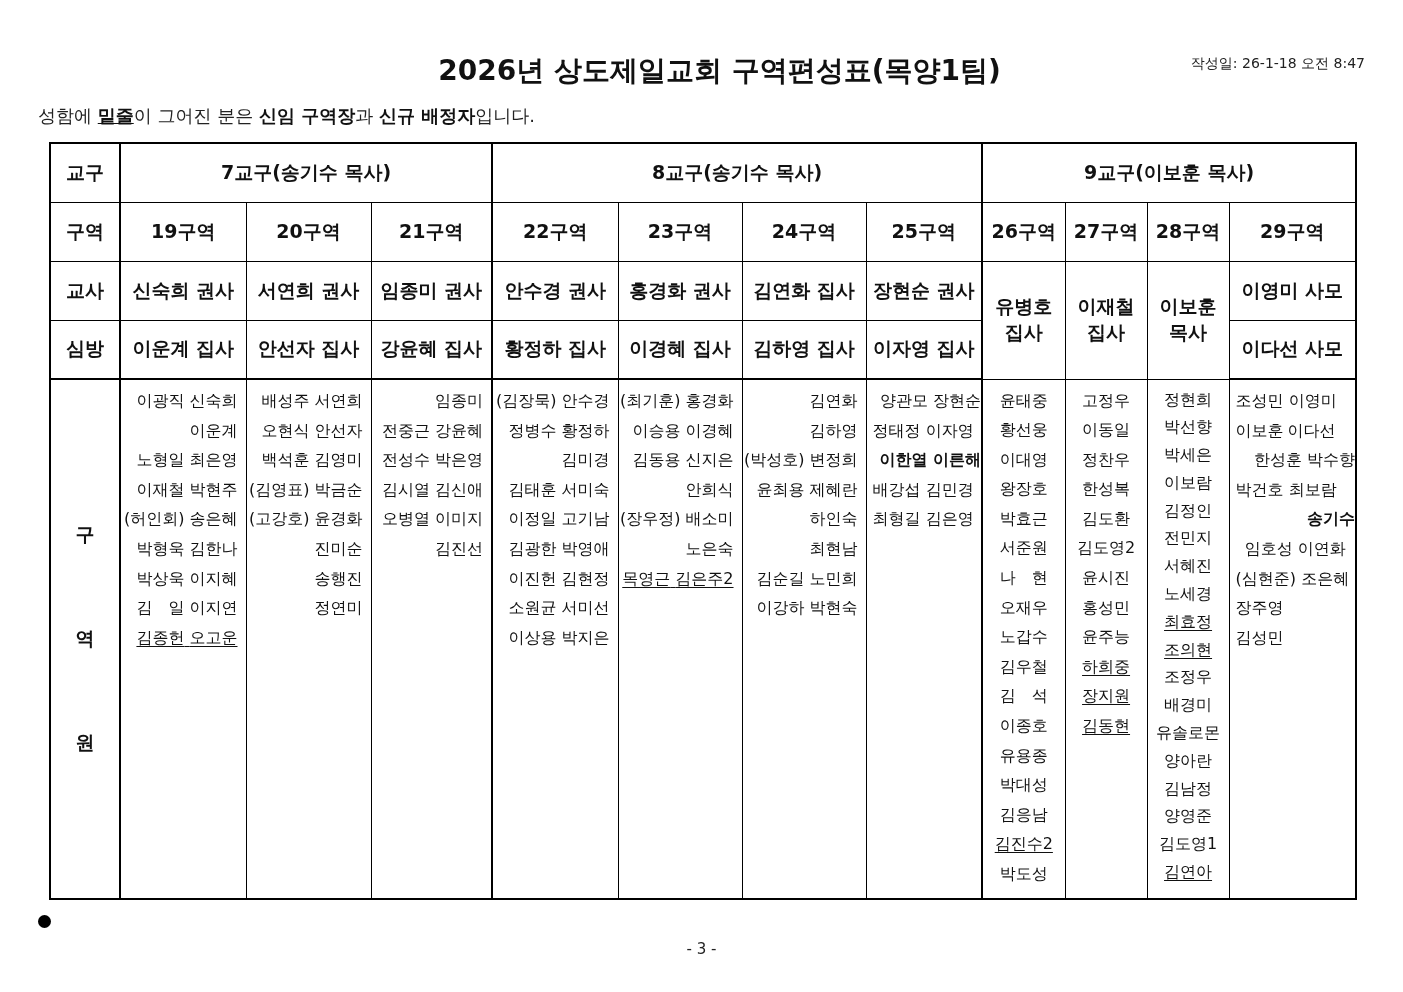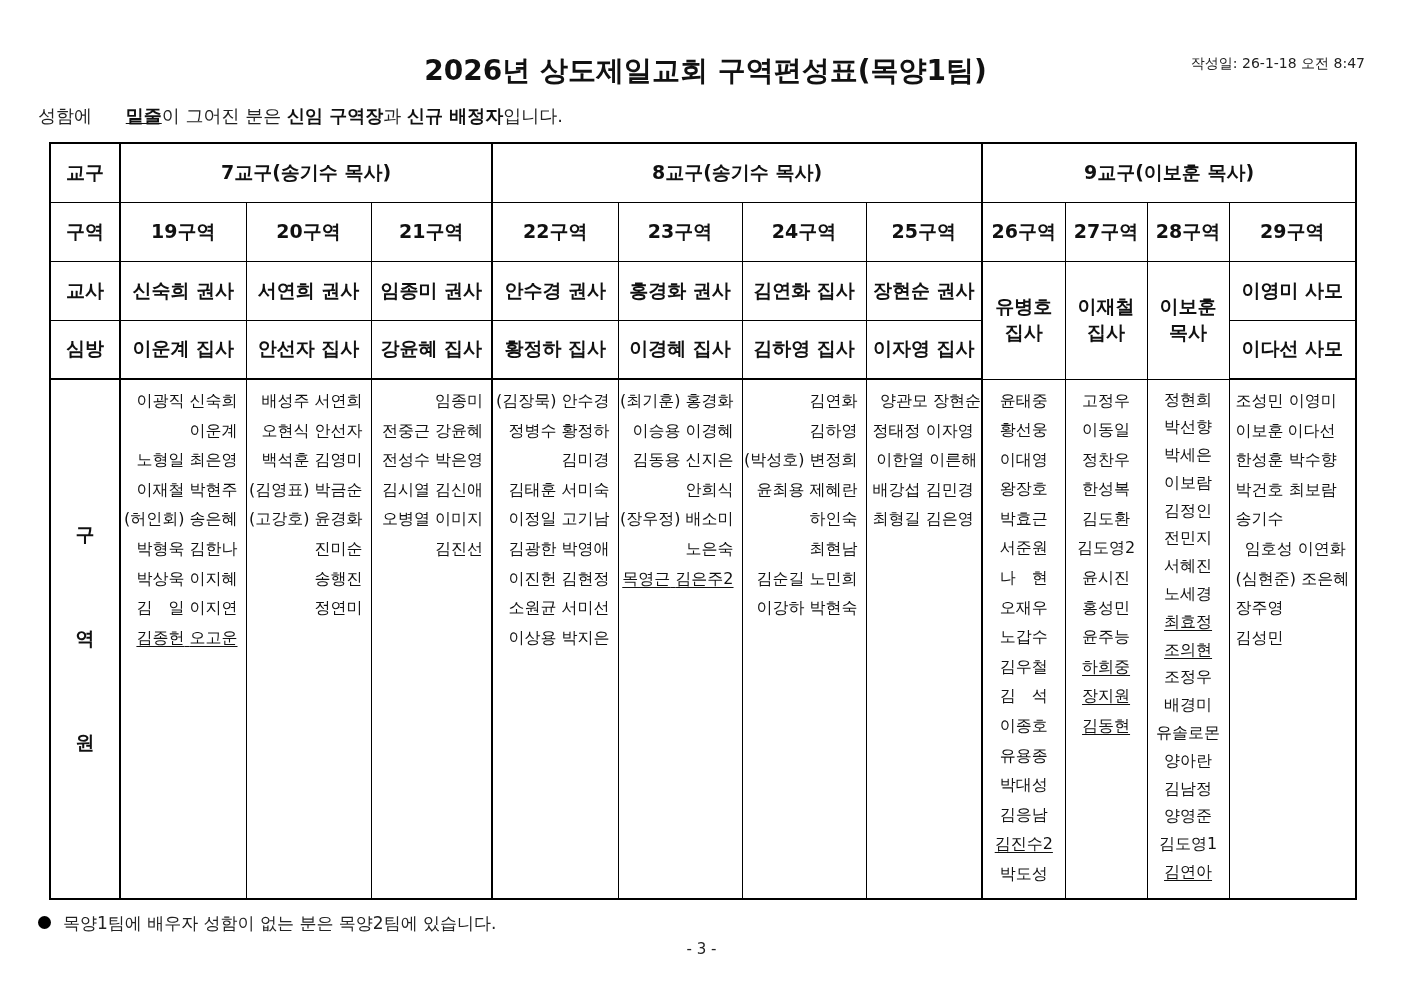--- a/index.html
+++ b/index.html
@@ -1,22 +1,22 @@
 <!DOCTYPE html>
 <html><head>
 <meta charset="utf-8">
 <style>
   html, body { margin:0; padding:0; background:#fff; }
   body { width:1403px; height:992px; position:relative; font-family:"DejaVu Sans", "Liberation Sans", sans-serif; color:#111; overflow:hidden; }
   .title { position:absolute; left:0; width:1403px; top:52px; text-align:center; font-size:28px; font-weight:bold; letter-spacing:0px; }
-  .title span { position:relative; left:4px; }
+  .title span { position:relative; left:18px; }
   .created { position:absolute; right:38px; top:55px; font-size:14px; color:#222; }
   .notice { position:absolute; left:38px; top:104px; font-size:18px; color:#222; }
   .notice b { font-weight:bold; color:#111; }
-  .notice u { text-decoration:underline;margin-left:28px; }
+  .notice u { text-decoration:underline; }
   table.grid { position:absolute; left:49px; top:142px; width:1306px; height:758px; border-collapse:collapse; border:2.5px solid #000; table-layout:fixed; }
   table.grid td { border:1px solid #000; text-align:center; vertical-align:middle; padding:0; font-size:19px; font-weight:bold; }
   .hdr-row { height:59px; }
   .label-cell { border-right:2px solid #000 !important; }
   .div-right { border-right:2px solid #000 !important; }
   .row-bottom td { border-bottom:2px solid #000 !important; }
   td.members { vertical-align:top !important; font-weight:normal !important; font-size:16px !important; padding-top:6px !important; }
   .mlist { line-height:29.6px; }
   .mline { white-space:nowrap; }
   .mline.right { text-align:right; padding-right:8px; }
@@ -183,21 +183,21 @@
             <div class="mline right"><span><span></span><span>하인숙</span></span></div>
             <div class="mline right"><span><span></span><span>최현남</span></span></div>
             <div class="mline right"><span><span>김순길</span> <span>노민희</span></span></div>
             <div class="mline right"><span><span>이강하</span> <span>박현숙</span></span></div>
           </div>
         </td>
     <td class="members div-right">
           <div class="mlist">
             <div class="mline " style="text-align: right; "><span><span>양관모</span> <span>장현순</span></span></div>
             <div class="mline " style="text-align: left; padding-left: 6px;"><span><span>정태정</span> <span>이자영</span></span></div>
-            <div class="mline " style="text-align: center; padding-left: 6px;"><span><span>이한열</span> <span>이른해</span></span></div>
+            <div class="mline " style="text-align: right; padding-left: 6px; font-weight: bold;"><span><span>이한열</span> <span>이른해</span></span></div>
             <div class="mline " style="text-align: left; padding-left: 6px;"><span><span>배강섭</span> <span>김민경</span></span></div>
             <div class="mline " style="text-align: left; padding-left: 6px;"><span><span>최형길</span> <span>김은영</span></span></div>
           </div>
         </td>
     <td class="members">
           <div class="mlist">
             <div class="mline center"><span>윤태중</span></div>
             <div class="mline center"><span>황선웅</span></div>
             <div class="mline center"><span>이대영</span></div>
             <div class="mline center"><span>왕장호</span></div>
@@ -251,27 +251,27 @@
             <div class="mline center"><span>김남정</span></div>
             <div class="mline center"><span>양영준</span></div>
             <div class="mline center"><span>김도영1</span></div>
             <div class="mline center"><span class="ul">김연아</span></div>
           </div>
         </td>
     <td class="members">
           <div class="mlist">
             <div class="mline " style="text-align: left; padding-left: 6px;"><span><span>조성민</span> <span>이영미</span></span></div>
             <div class="mline " style="text-align: left; padding-left: 6px; font-family: Liberation Serif, serif;"><span><span>이보훈</span> <span>이다선</span></span></div>
-            <div class="mline " style="text-align: left; padding-left: 6px;"><span><span>한성훈</span> <span>박수향</span></span></div>
+            <div class="mline " style="text-align: right; padding-left: 6px;"><span><span>한성훈</span> <span>박수향</span></span></div>
             <div class="mline " style="text-align: left; padding-left: 6px;"><span><span>박건호</span> <span>최보람</span></span></div>
-            <div class="mline " style="text-align: left; padding-left: 6px;"><span><span>송기수</span><span></span></span></div>
+            <div class="mline " style="text-align: right; padding-left: 6px; font-weight: bold;"><span><span>송기수</span><span></span></span></div>
             <div class="mline " style="text-align: center; padding-left: 6px;"><span><span>임호성</span> <span>이연화</span></span></div>
             <div class="mline " style="text-align: left; padding-left: 6px;"><span><span>(심현준)</span> <span>조은혜</span></span></div>
             <div class="mline " style="text-align: left; padding-left: 6px;"><span><span>장주영</span><span></span></span></div>
             <div class="mline " style="text-align: left; padding-left: 6px; font-family: Liberation Serif, serif;"><span><span>김성민</span><span></span></span></div>
           </div>
         </td>
   </tr>
 </tbody>
   </table>
 
-<div class="footnote"><span class="bullet"></span><span>목양1팀에 배우자 성함이 없는 분은 목양2팀에 있습니다.</span></div>
+<div class="footnote"><span class="bullet"></span></div>
 <div class="pageno">- 3 -</div>
 
 </body></html>

